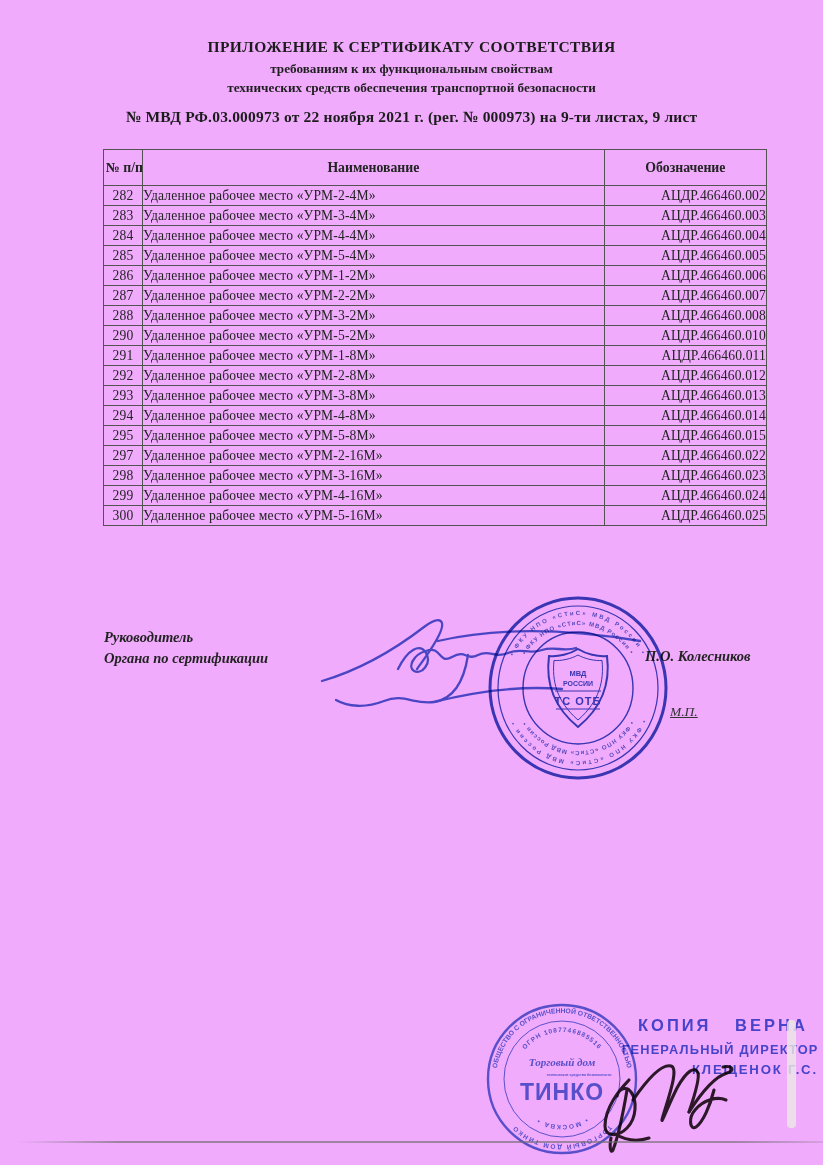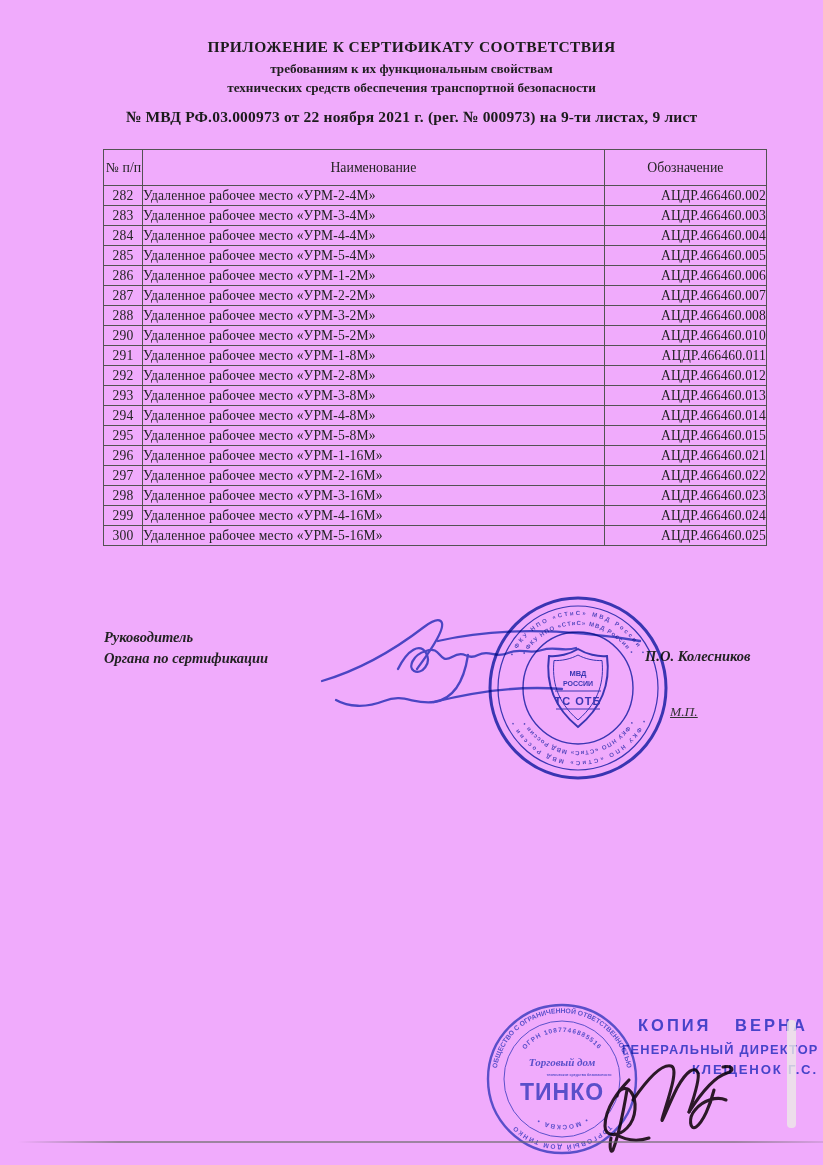--- a/index.html
+++ b/index.html
@@ -26,21 +26,21 @@
     position:absolute;top:149px;left:103px;width:664px;
     border-collapse:collapse;table-layout:fixed;
   }
   .items-table th,.items-table td{
     border:1px solid #535353;
     font-family:"Liberation Serif", serif;
     color:#242424;
     overflow:hidden;white-space:nowrap;
   }
   .items-table thead th{
-    font-weight:normal;vertical-align:middle;
+    font-weight:bold;vertical-align:middle;
     font-size:13.8px;line-height:15px;height:33px;padding:1px 2px;
   }
   .items-table tbody td{
     height:19px;font-size:13.6px;letter-spacing:.15px;padding:0;margin-top:12px;
   }
   .col-num{width:39px;}
   .col-name{width:461px;}
   .col-code{width:162px;}
   td.cell-num{text-align:center;}
   td.cell-name{padding-left:9px;}
@@ -183,25 +183,20 @@
           <td class="cell-name">Удаленное рабочее место «УРМ-4-8М»</td>
           <td class="cell-code">АЦДР.466460.014</td>
         </tr>
 
         <tr>
           <td class="cell-num">295</td>
           <td class="cell-name">Удаленное рабочее место «УРМ-5-8М»</td>
           <td class="cell-code">АЦДР.466460.015</td>
         </tr>
 
-        <tr>
-          <td class="cell-num">296</td>
-          <td class="cell-name">Удаленное рабочее место «УРМ-1-16М»</td>
-          <td class="cell-code">АЦДР.466460.021</td>
-        </tr>
 
         <tr>
           <td class="cell-num">297</td>
           <td class="cell-name">Удаленное рабочее место «УРМ-2-16М»</td>
           <td class="cell-code">АЦДР.466460.022</td>
         </tr>
 
         <tr>
           <td class="cell-num">298</td>
           <td class="cell-name">Удаленное рабочее место «УРМ-3-16М»</td>

